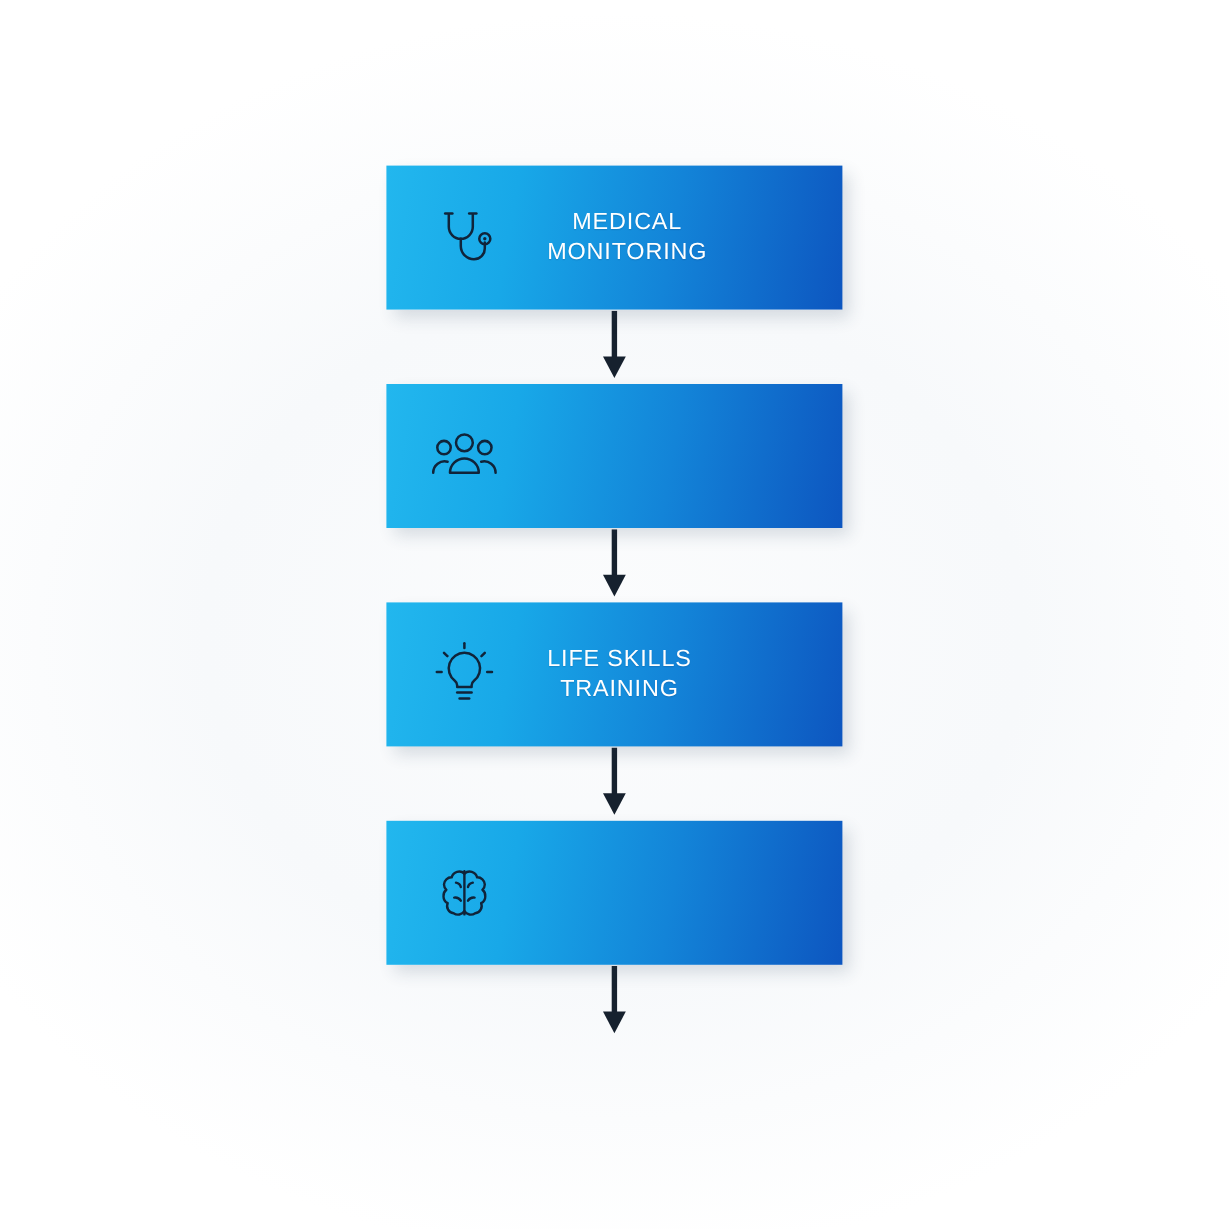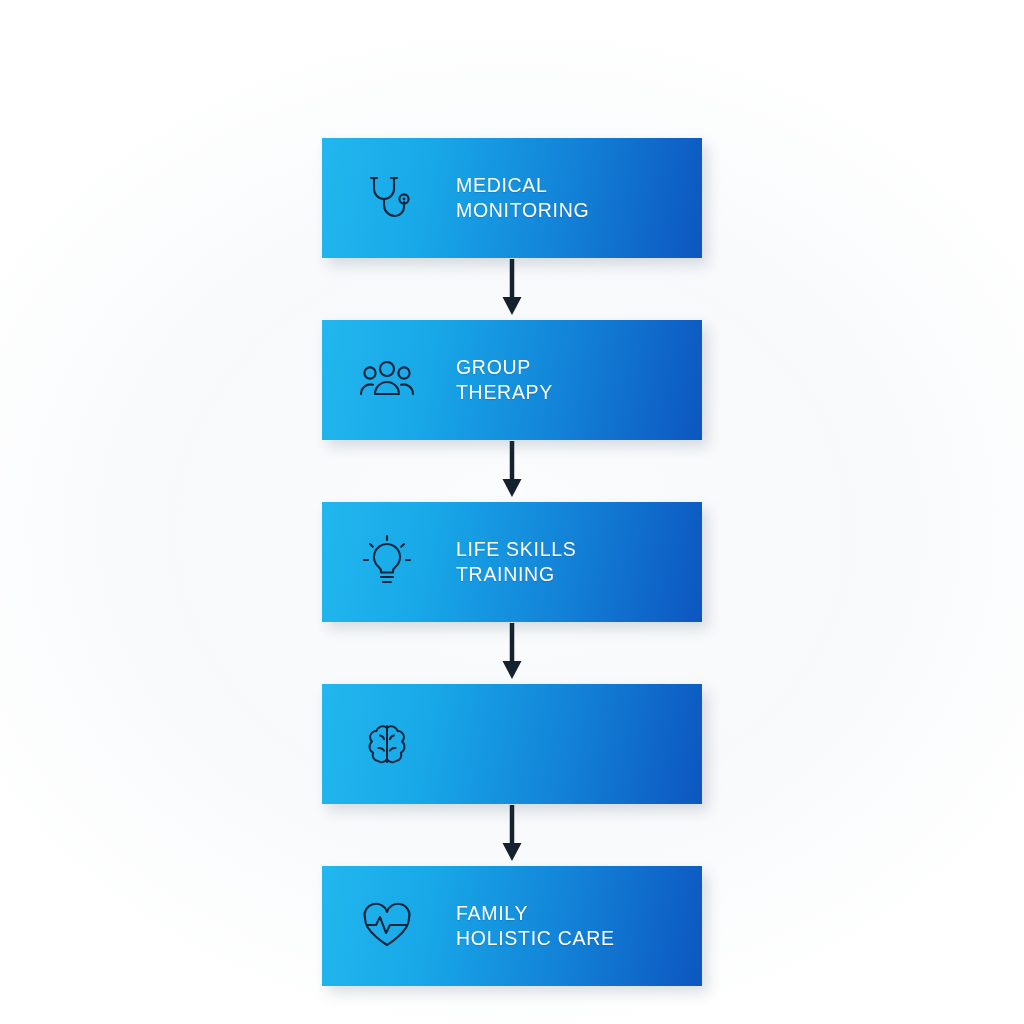--- a/index.html
+++ b/index.html
@@ -12,20 +12,21 @@
     background: #ffffff;
     font-family: "Liberation Sans", sans-serif;
     overflow: hidden;
   }
   #canvas {
     position: relative;
     width: 1024px;
     height: 1024px;
     background:
       radial-gradient(ellipse 620px 520px at 512px 530px, #fbfcfd 0%, #f7f9fb 55%, #ffffff 100%);
+    text-align: center;
   }
   .flow {
     position: absolute;
     left: 322px;
     top: 138px;
     width: 380px;
     display: flex;
     flex-direction: column;
     align-items: center;
   }
@@ -106,22 +107,20 @@
       <div class="icon-slot">
         <svg width="56" height="48" viewBox="0 0 56 48" fill="none" stroke="#10243a" stroke-width="2.1" stroke-linecap="round" stroke-linejoin="round">
           <circle cx="28" cy="13" r="7"></circle>
           <path d="M16 38a12 12 0 0 1 24 0z"></path>
           <circle cx="11" cy="17" r="5.6"></circle>
           <path d="M2 38a9.5 9.5 0 0 1 12-9.2"></path>
           <circle cx="45" cy="17" r="5.6"></circle>
           <path d="M54 38a9.5 9.5 0 0 0-12-9.2"></path>
         </svg>
       </div>
-      <div class="step-label">GROUP
-THERAPY</div>
     </div>
 
     <div class="connector">
       <svg width="26" height="60" viewBox="0 0 26 60">
         <line x1="13" y1="0" x2="13" y2="42" stroke="#16212e" stroke-width="4.5"></line>
         <polygon points="13,56 3.5,38 22.5,38" fill="#16212e"></polygon>
       </svg>
     </div>
 
     <div class="step">
@@ -162,25 +161,15 @@
       </div>
     </div>
 
     <div class="connector">
       <svg width="26" height="60" viewBox="0 0 26 60">
         <line x1="13" y1="0" x2="13" y2="42" stroke="#16212e" stroke-width="4.5"></line>
         <polygon points="13,56 3.5,38 22.5,38" fill="#16212e"></polygon>
       </svg>
     </div>
 
-    <div class="step">
-      <div class="icon-slot">
-        <svg width="56" height="50" viewBox="0 0 56 50" fill="none" stroke="#10243a" stroke-width="2.1" stroke-linecap="round" stroke-linejoin="round">
-          <path d="M28 44S6 31 6 17.5A10.5 10.5 0 0 1 28 11a10.5 10.5 0 0 1 22 6.5C50 31 28 44 28 44z"></path>
-          <path d="M8 24h9l4-8 6 16 4-8h17"></path>
-        </svg>
-      </div>
-      <div class="step-label">FAMILY
-HOLISTIC CARE</div>
-    </div>
 
   </div>
 </div>
 
 </body></html>

